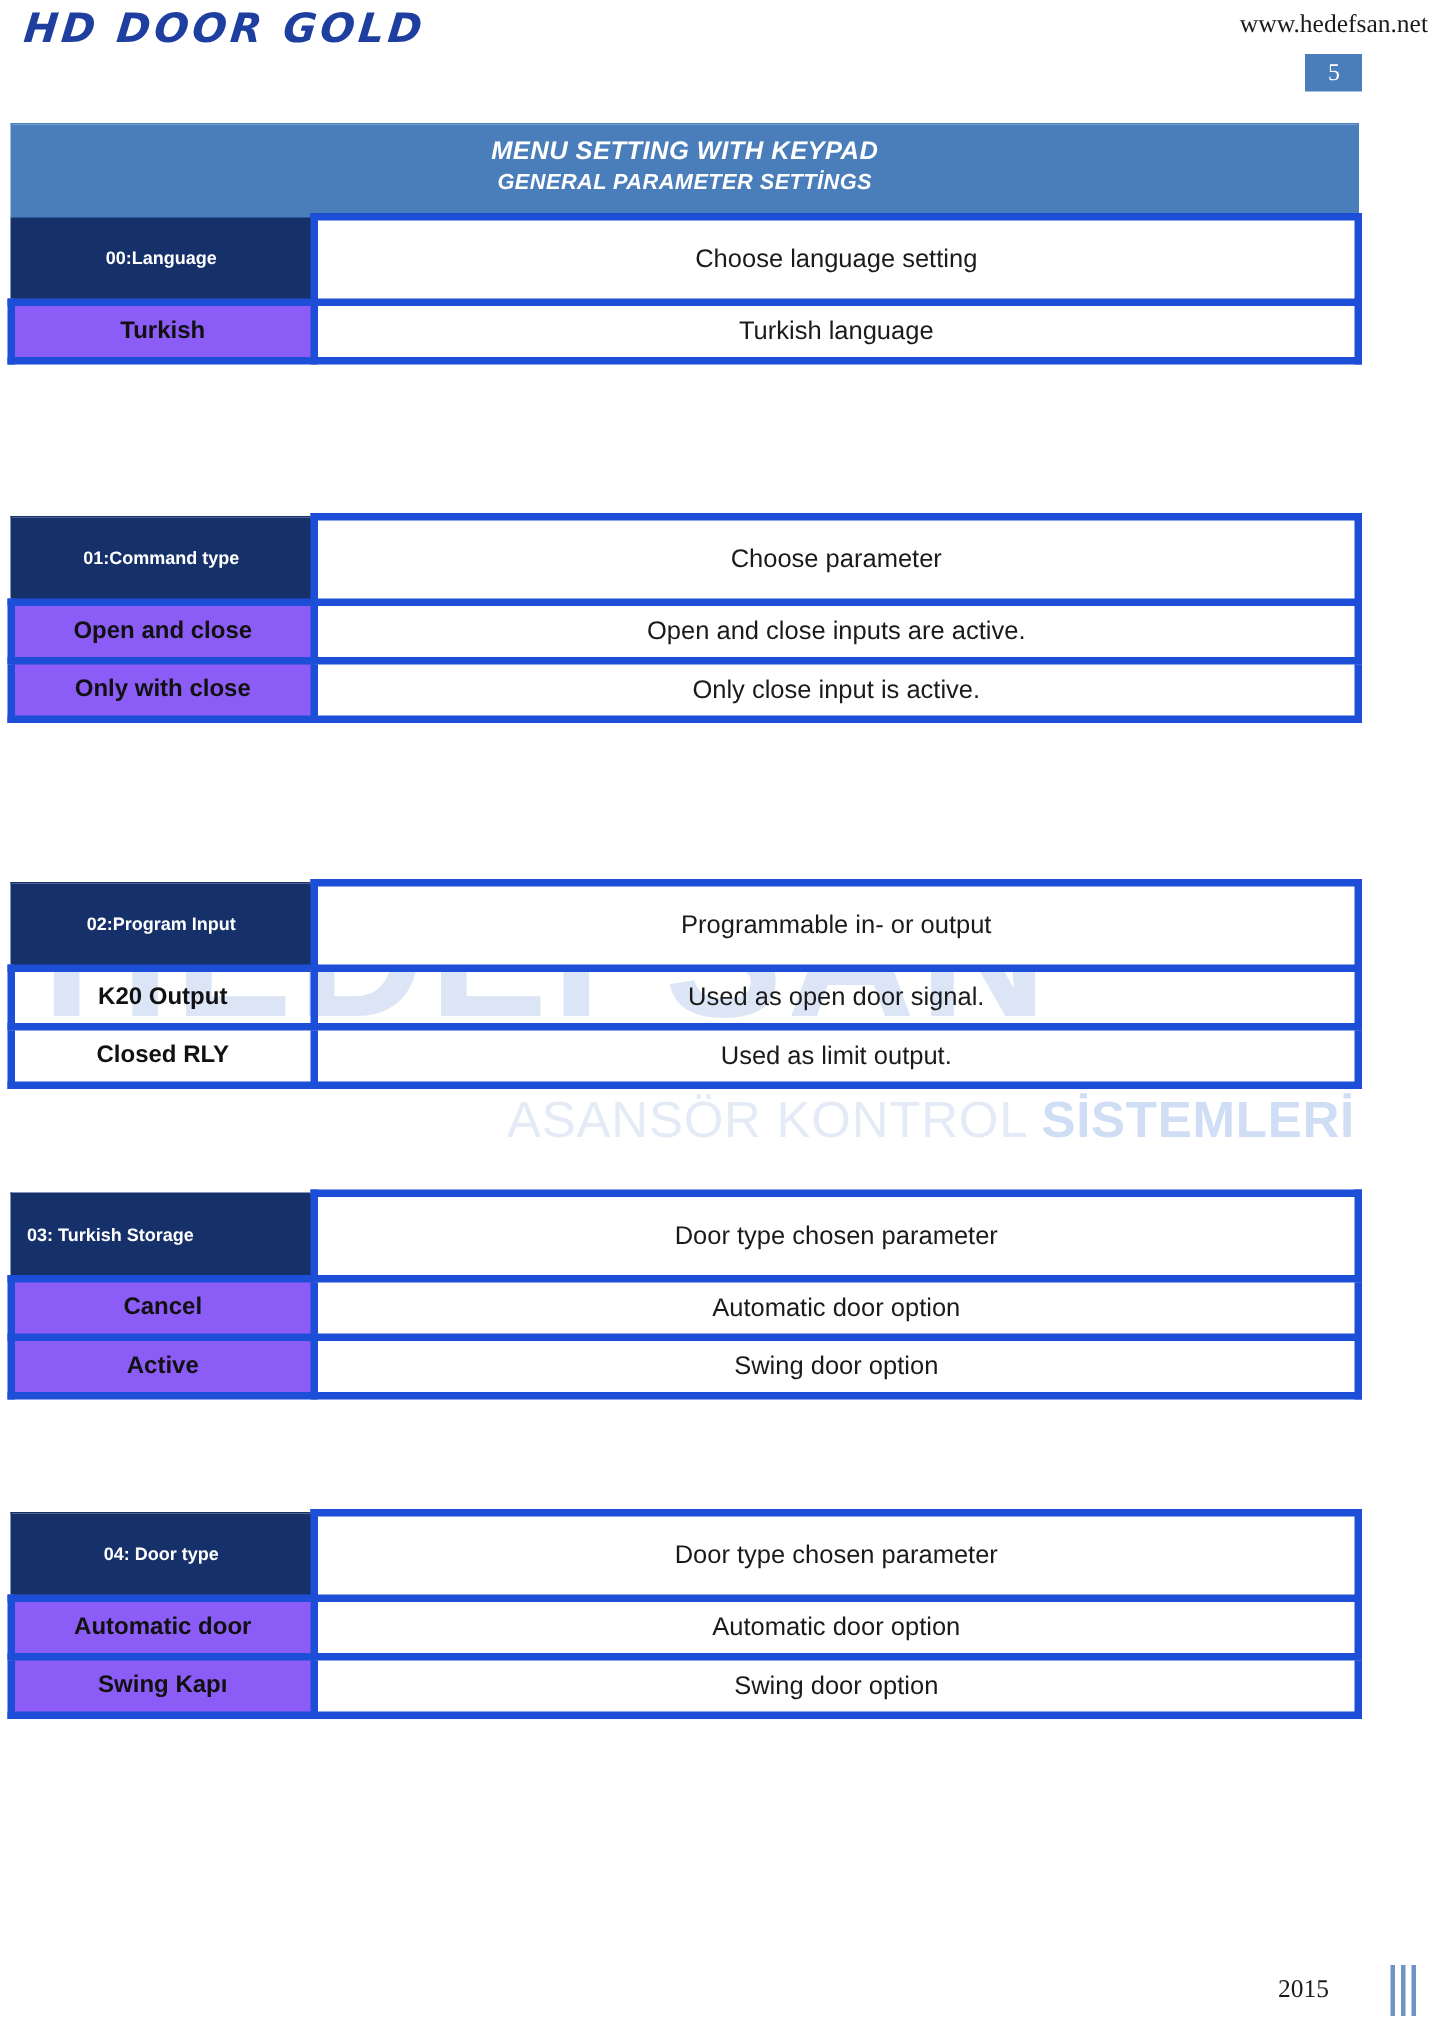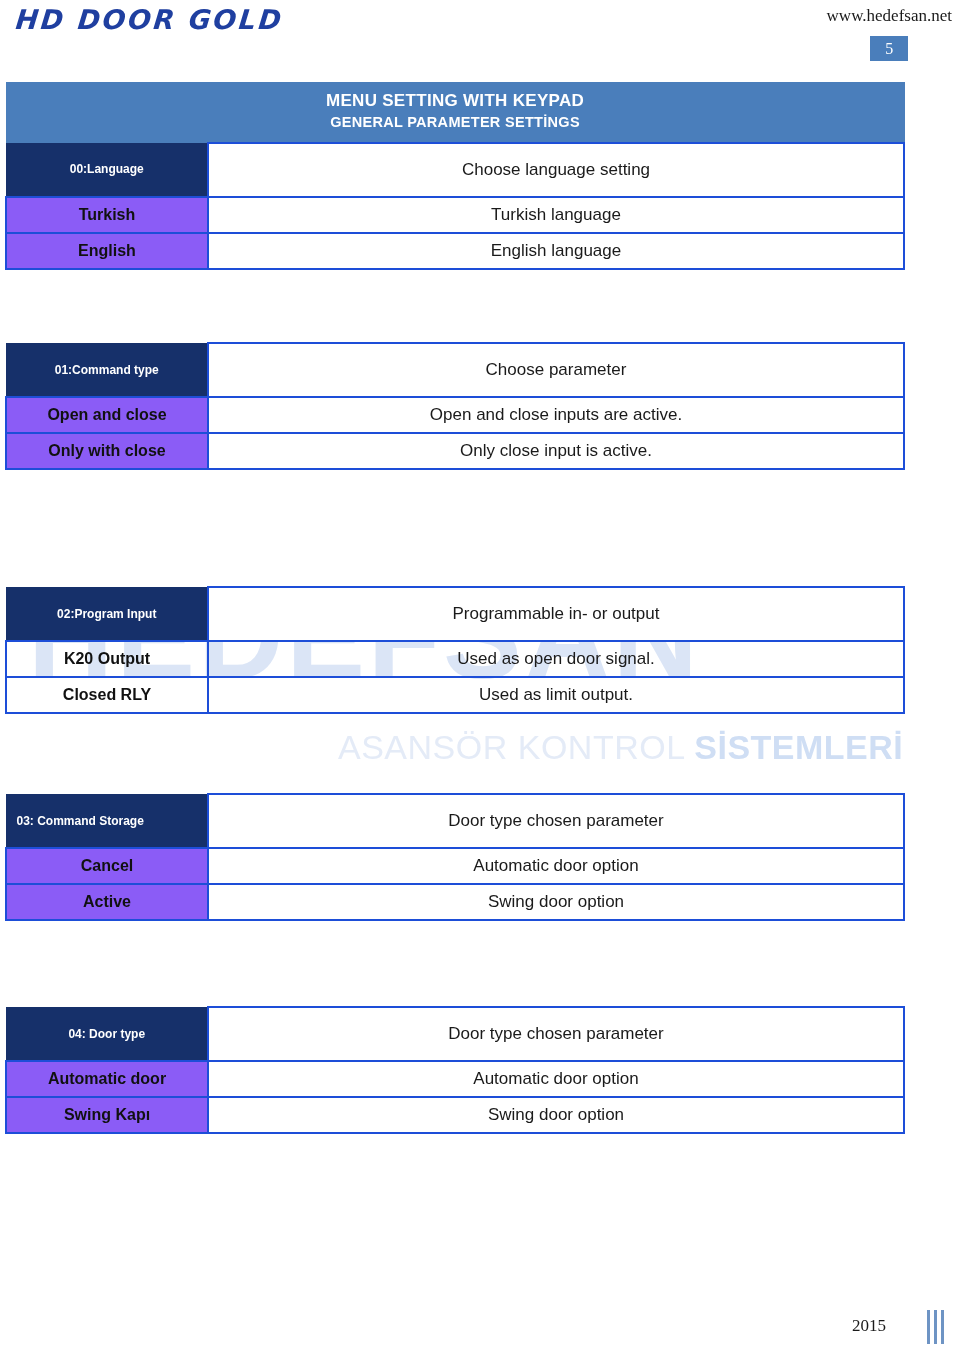--- a/index.html
+++ b/index.html
@@ -104,33 +104,34 @@
     z-index: 2;
   }
   .param-table {
     position: absolute;
     left: 5px;
     width: 898px;
     border-collapse: collapse;
     table-layout: fixed;
   }
   .param-table td {
-    border: 2px solid #1d4ed8;
+    border: 5px solid #1d4ed8;
     padding: 0;
     vertical-align: middle;
   }
   .col-key   { width: 202px; }
   .col-desc  { width: 696px; }
 
   .banner-cell {
     background: #4a7ebb;
     color: #ffffff;
     text-align: center;
     padding: 7px 0 9px 0 !important;
     border: 1px solid #4a7ebb !important;
+    font-style: italic;
   }
   .banner-line1 {
     font-size: 17px;
     font-weight: bold;
     letter-spacing: 0.3px;
     line-height: 1.35;
   }
   .banner-line2 {
     font-size: 14.5px;
     font-weight: bold;
@@ -232,24 +233,20 @@
         </td>
       </tr>
       <tr>
         <td class="key-head">00:Language</td>
         <td class="desc-cell tall">Choose language setting</td>
       </tr>
       <tr>
         <td class="key-cell">Turkish</td>
         <td class="desc-cell">Turkish language</td>
       </tr>
-      <tr>
-        <td class="key-cell">English</td>
-        <td class="desc-cell">English language</td>
-      </tr>
     </tbody>
   </table>
 
   <table class="param-table" style="top:342px;">
     <colgroup>
         <col class="col-key">
         <col class="col-desc">
       </colgroup>
     <tbody>
       <tr>
@@ -288,21 +285,21 @@
     </tbody>
   </table>
 
   <table class="param-table" style="top:793px;">
     <colgroup>
         <col class="col-key">
         <col class="col-desc">
       </colgroup>
     <tbody>
       <tr>
-        <td class="key-head two-line">03: Command Storage</td>
+        <td class="key-head two-line">03: Turkish Storage</td>
         <td class="desc-cell tall">Door type chosen parameter</td>
       </tr>
       <tr>
         <td class="key-cell">Cancel</td>
         <td class="desc-cell">Automatic door option</td>
       </tr>
       <tr>
         <td class="key-cell">Active</td>
         <td class="desc-cell">Swing door option</td>
       </tr>

